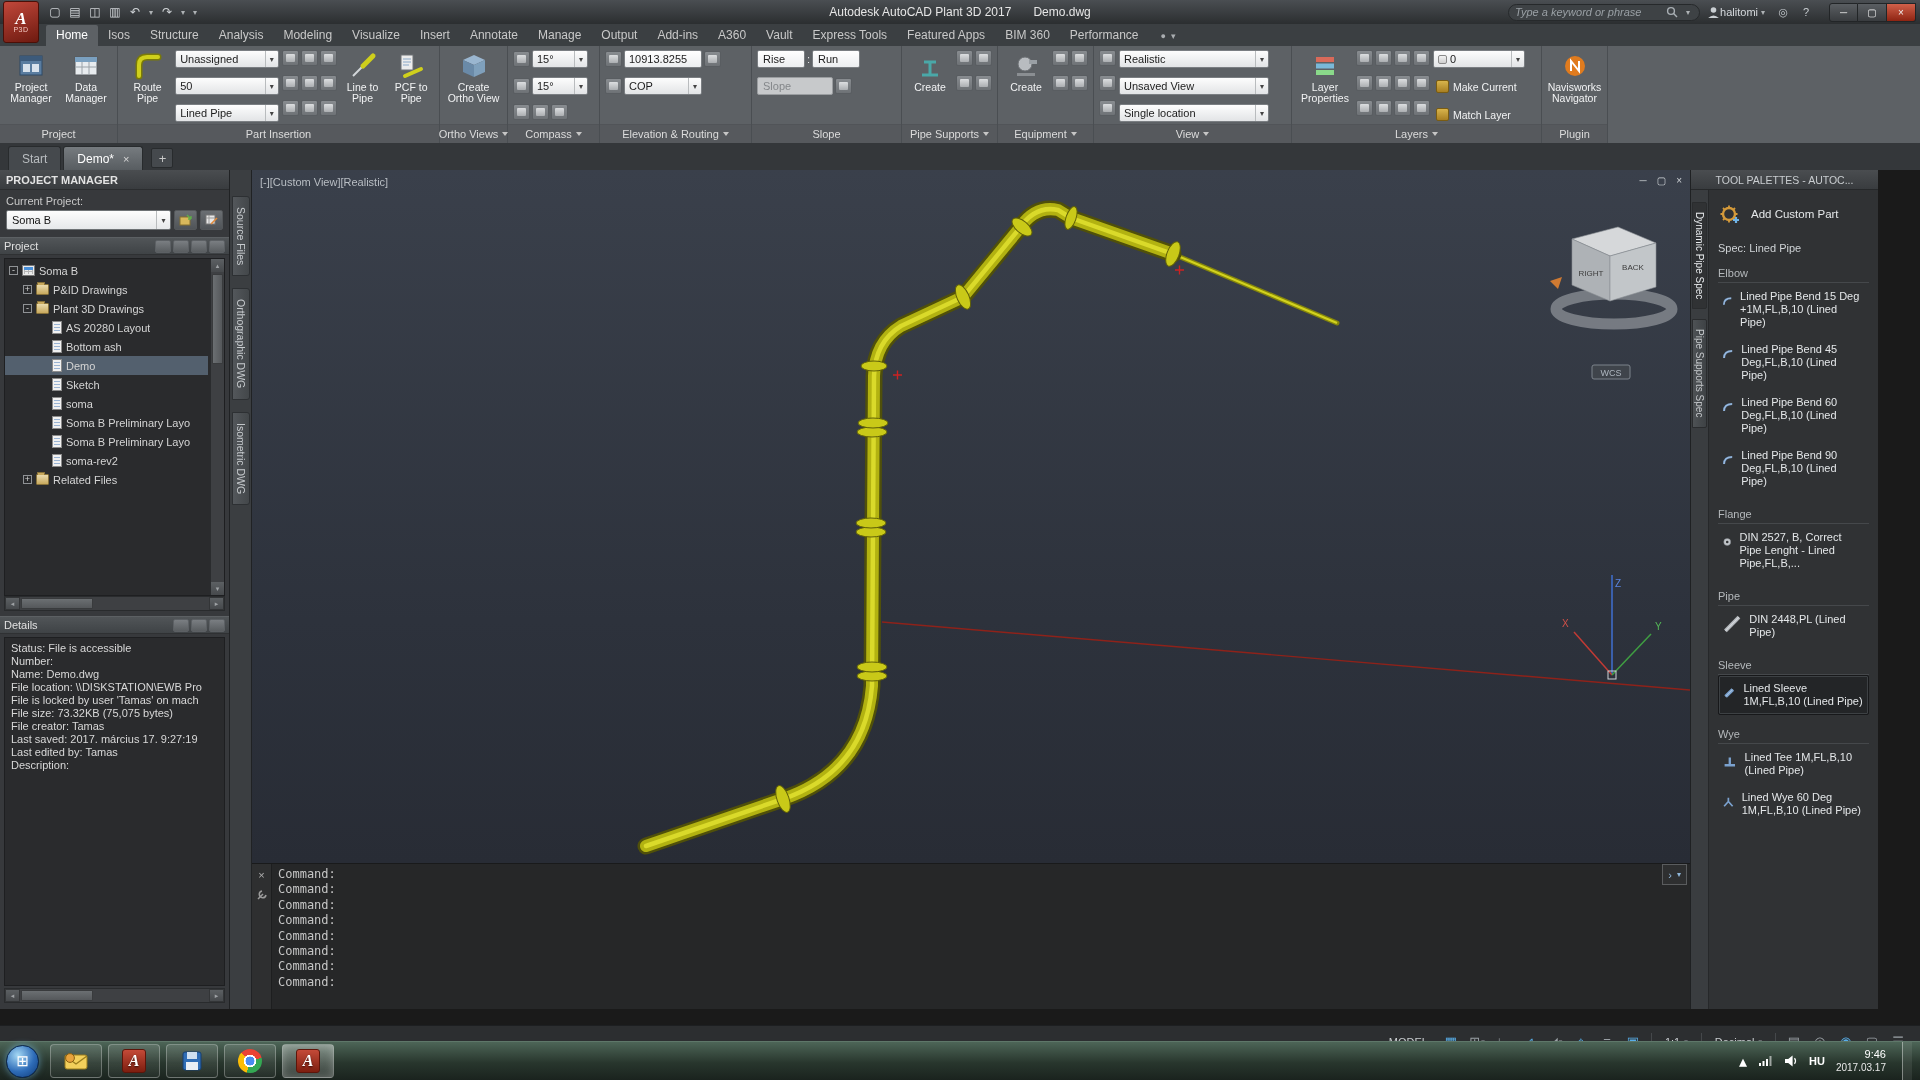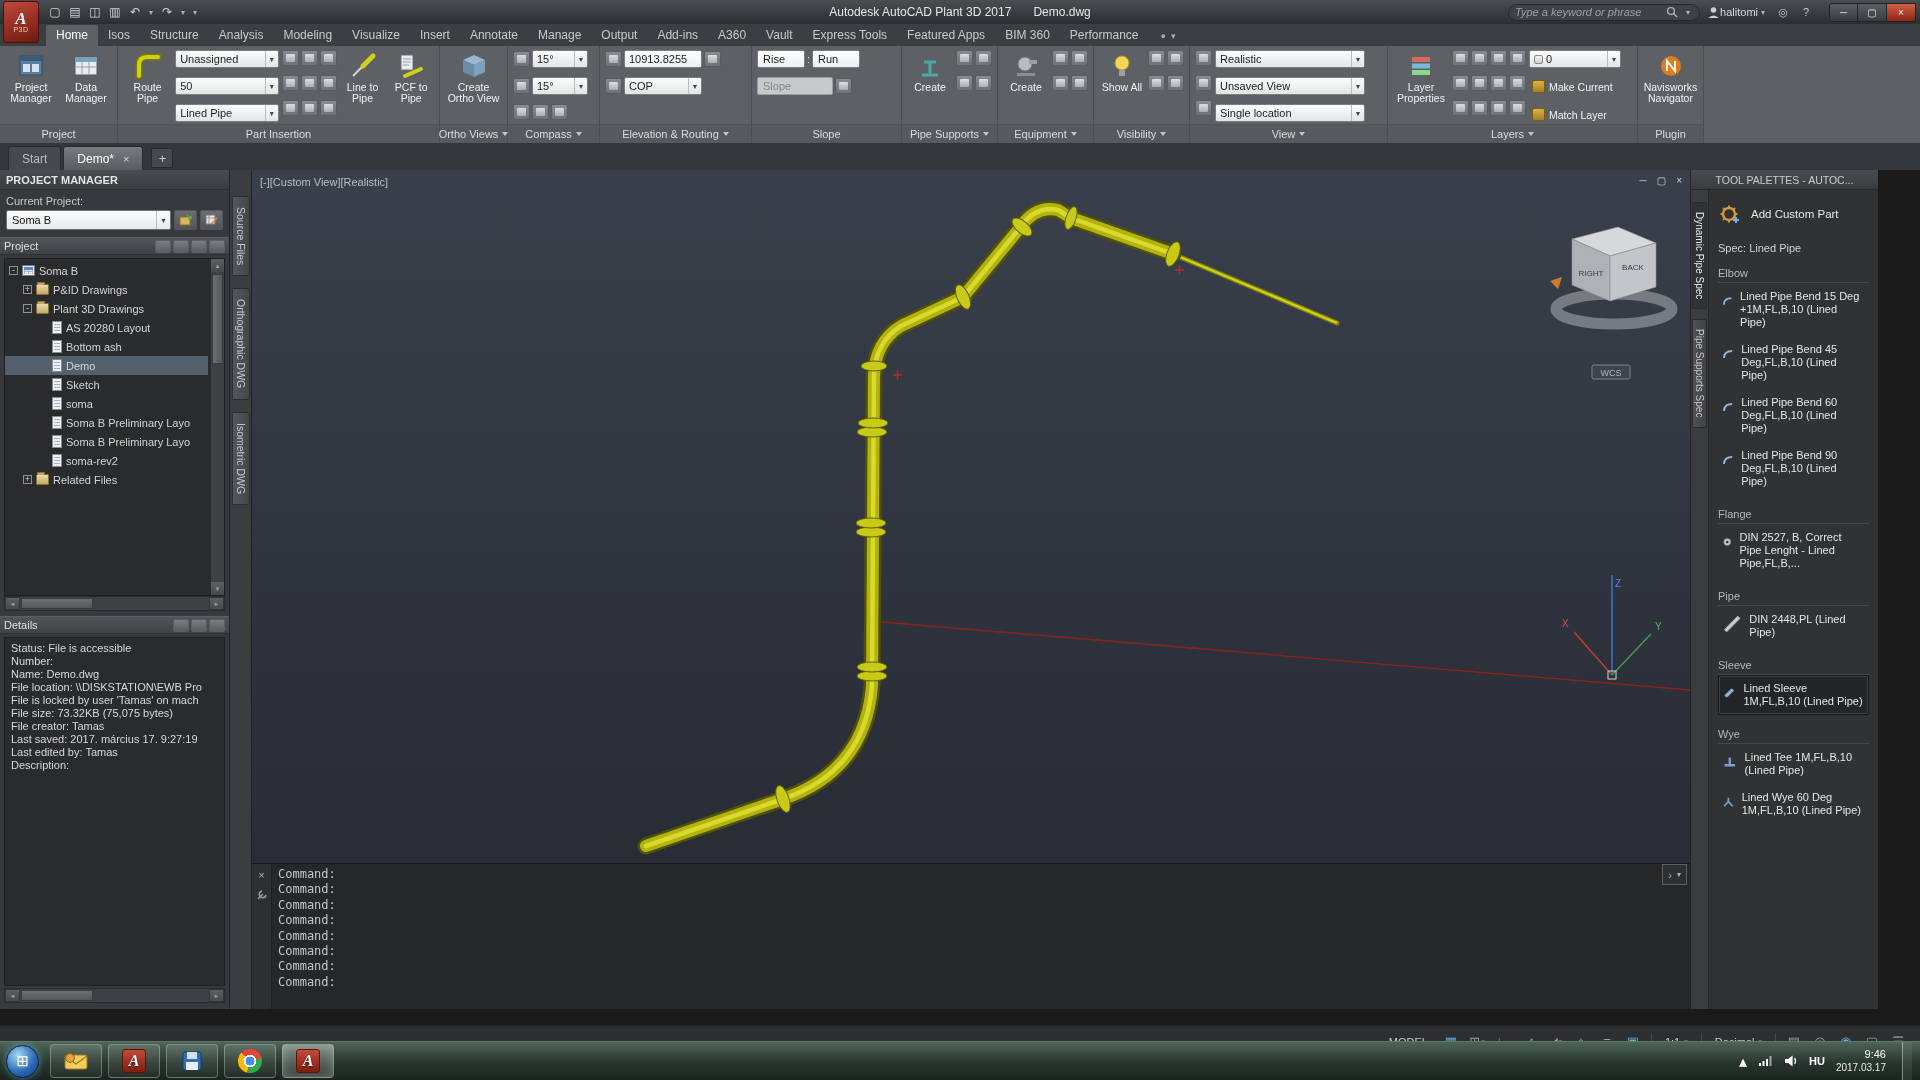--- a/index.html
+++ b/index.html
@@ -548,45 +548,20 @@
           <span class="sic"></span>
         </div>
       </div>
     </div>
     <div class="rp-label">
       <span>Equipment</span>
       <span class="dn"></span>
     </div>
   </div>
 
-  <div class="rpanel" style="width:96px">
-    <div class="rp-body">
-      <div class="bigbtn" style="width:50px">
-        <svg width="28" height="28" viewBox="0 0 28 28">
-          <circle cx="14" cy="11" r="7" fill="#f5d45a" stroke="#b8991f"></circle>
-          <rect x="11" y="18" width="6" height="6" rx="1" fill="#9aa0a5"></rect>
-        </svg>
-        <span>Show All</span>
-      </div>
-      <div class="col">
-        <div class="row">
-          <span class="sic"></span>
-          <span class="sic"></span>
-        </div>
-        <div class="row">
-          <span class="sic"></span>
-          <span class="sic"></span>
-        </div>
-      </div>
-    </div>
-    <div class="rp-label">
-      <span>Visibility</span>
-      <span class="dn"></span>
-    </div>
-  </div>
 
   <div class="rpanel" style="width:198px">
     <div class="rp-body">
       <div class="col">
         <span class="sic"></span>
         <span class="sic"></span>
         <span class="sic"></span>
       </div>
       <div class="col" style="width:150px">
         <div class="combo">

